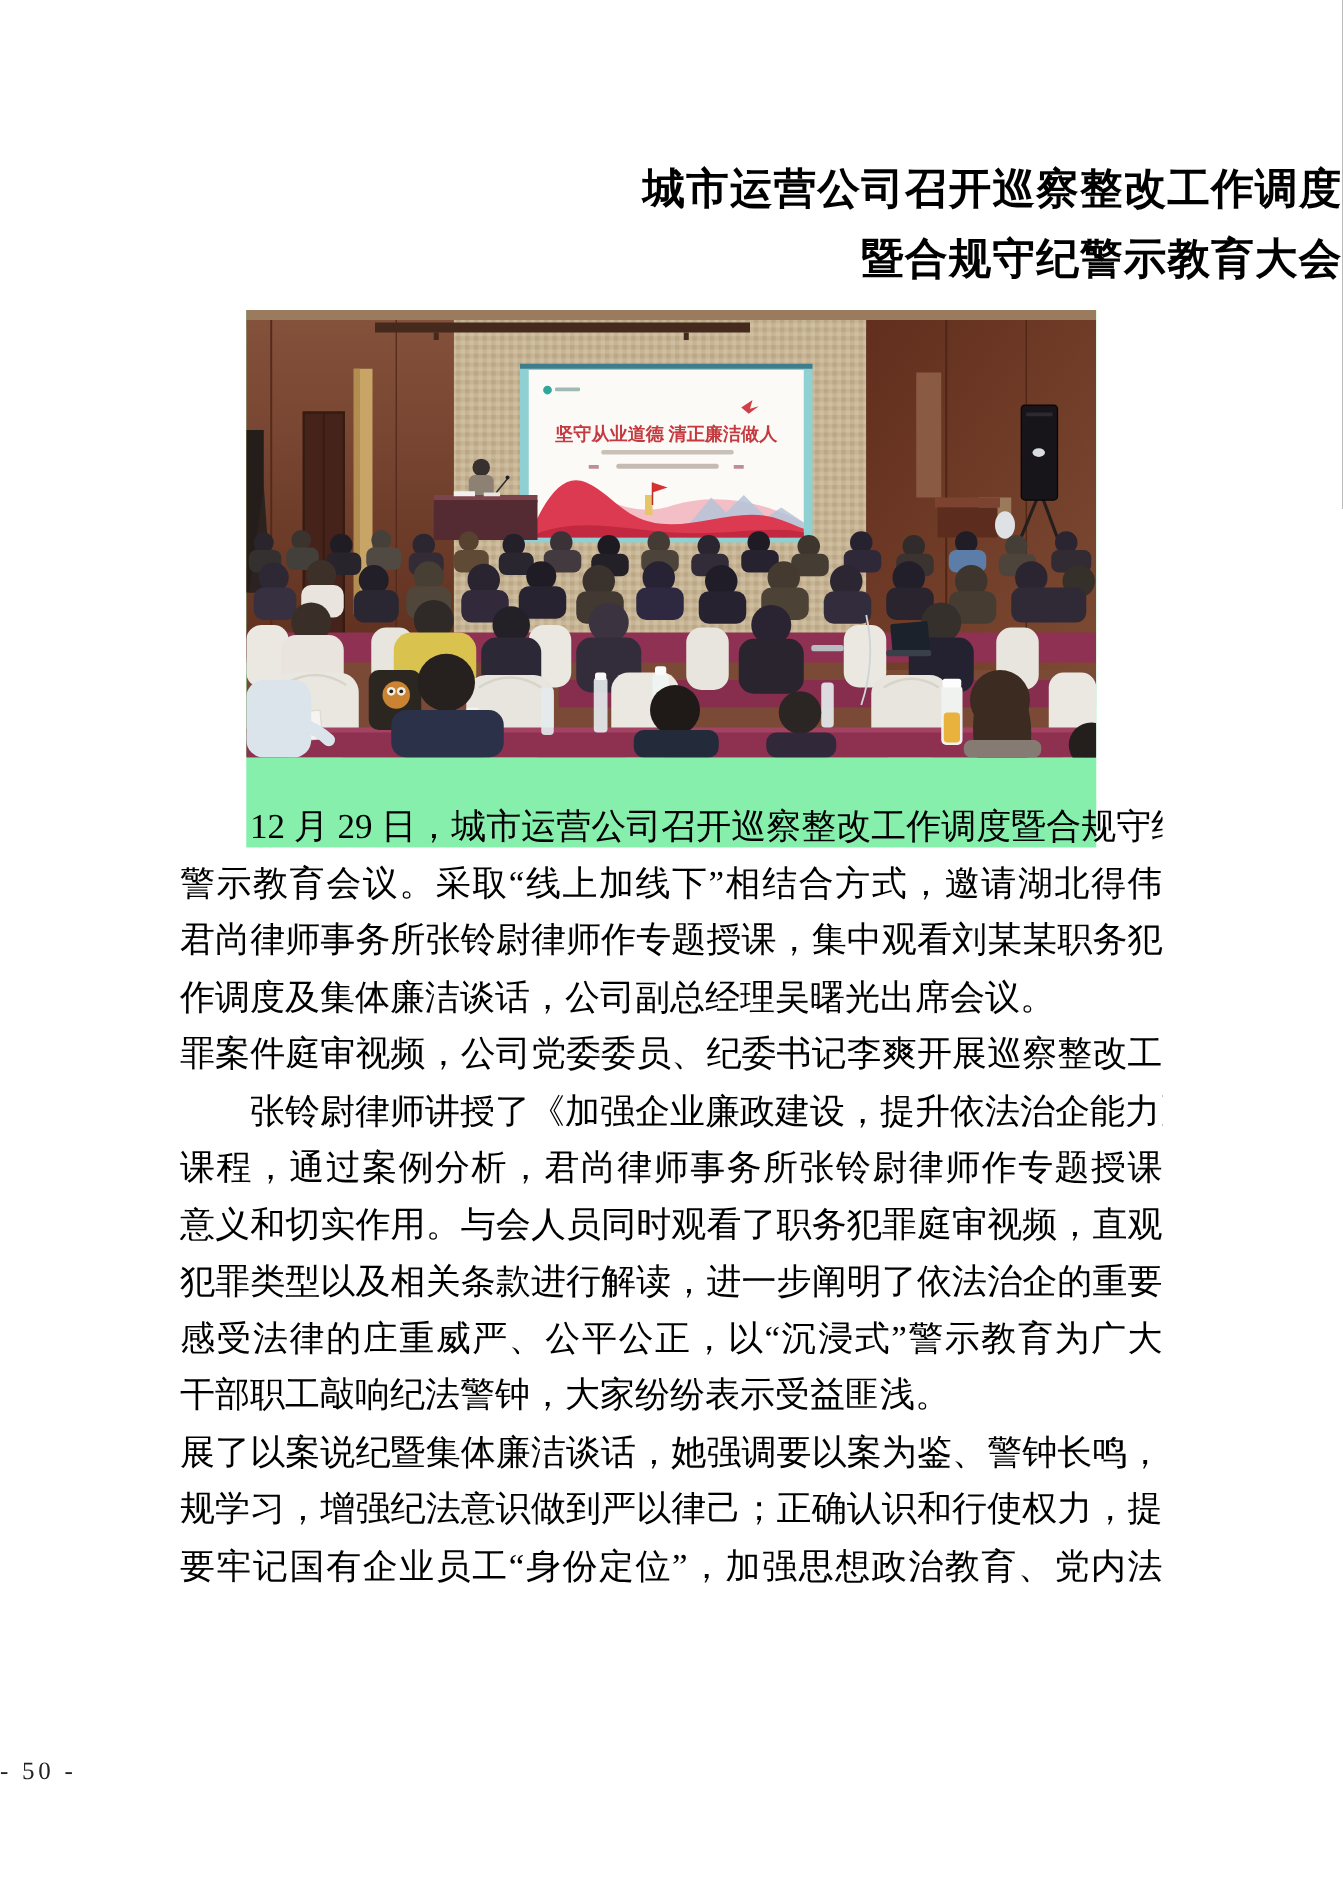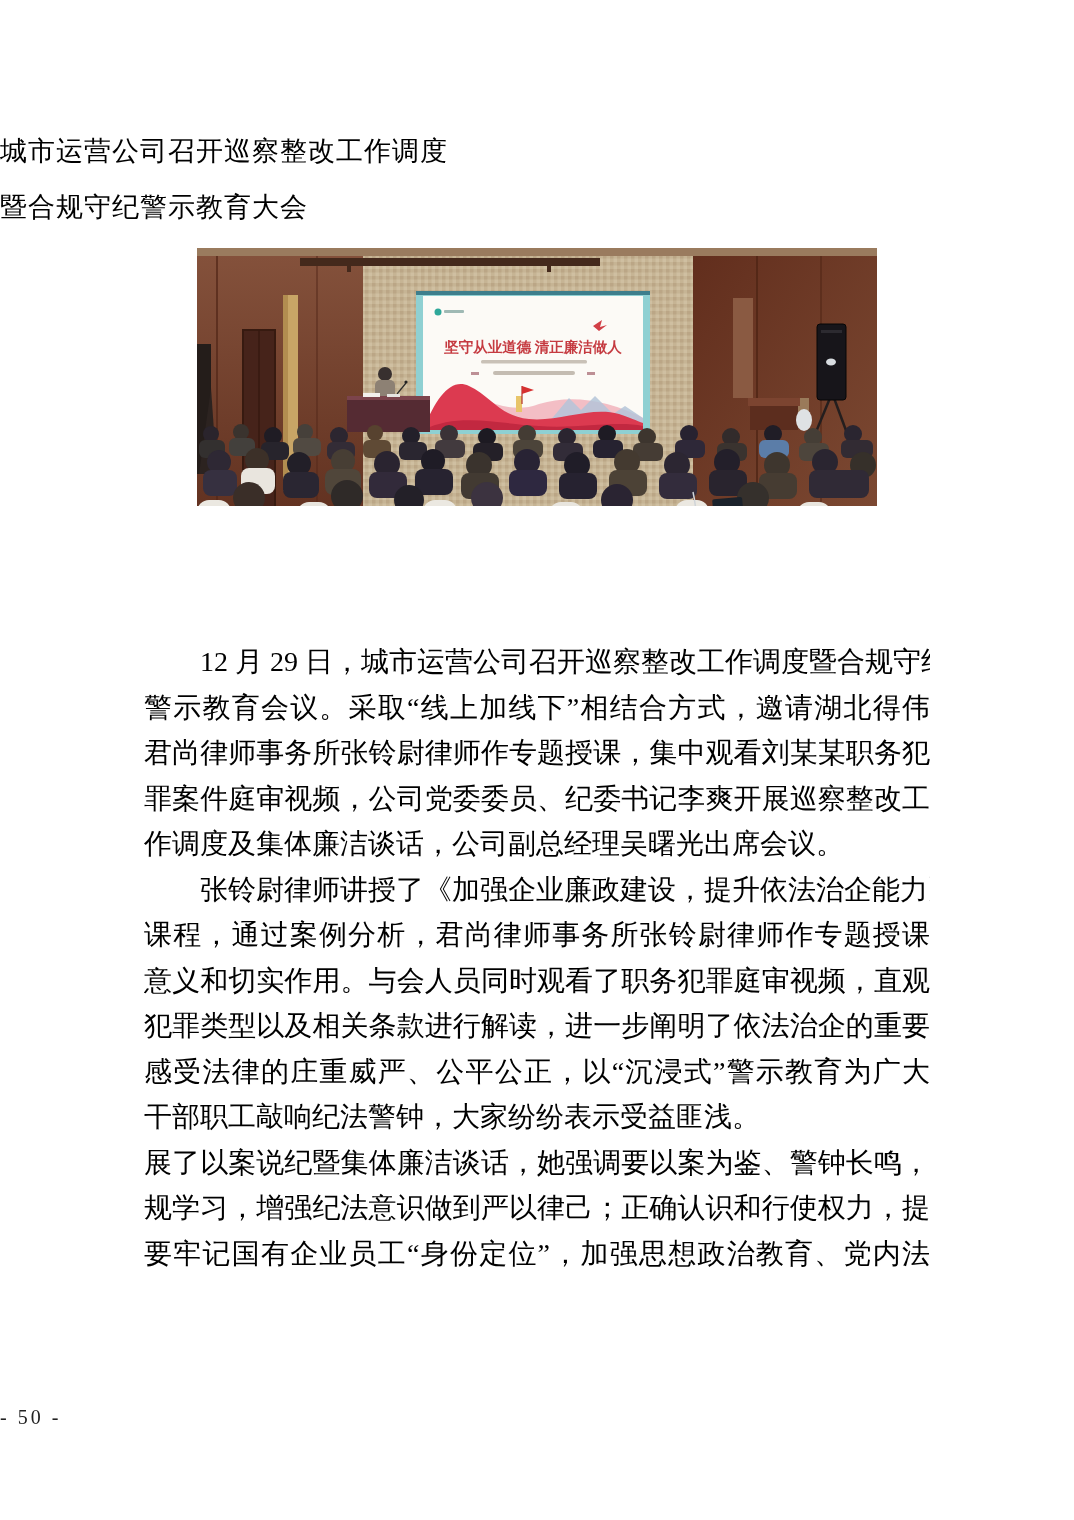--- a/index.html
+++ b/index.html
@@ -2,28 +2,28 @@
 <html><head>
 <meta charset="utf-8">
 <style>
   html,body{margin:0;padding:0;background:#888;}
   .page{
     position:relative;width:1074px;height:1520px;margin:0 auto;
     background:#ffffff;overflow:hidden;
     font-family:"Liberation Serif","DejaVu Serif",serif;color:#000;
   }
   .doc-title{
-    position:absolute;left:0;width:100%;text-align:left;
-    font-size:27px;font-weight:400;letter-spacing:1px;line-height:55px;height:55px;
+    position:absolute;left:0;width:100%;text-align:right;
+    font-size:34px;font-weight:700;letter-spacing:1px;line-height:55px;height:55px;
   }
   #title-line-1{top:124px}
   #title-line-2{top:180px}
   .photo-figure{
-    position:absolute;left:197px;top:248px;width:680px;height:258px;margin:0;
-    overflow:hidden;background:#8b5cf6;
+    position:absolute;left:197px;top:248px;width:680px;height:430px;margin:0;
+    overflow:hidden;background:#86efac;
   }
   .photo-figure svg{display:block;width:680px;height:358px;}
   .body-text{position:absolute;left:144px;top:639px;width:786px;}
   .line{
     height:45.5px;line-height:45.5px;font-size:28px;
     text-align:justify;text-align-last:justify;
     overflow:hidden;white-space:nowrap;
   }
   .line.indent{text-indent:56px;}
   .line.para-end{text-align-last:left;}
@@ -291,22 +291,22 @@
           <circle cx="676" cy="348" r="18" fill="#241e1c"></circle>
         </g>
       </g>
     </svg>
   </figure>
 
   <div class="body-text">
     <div class="line indent">12 月 29 日，城市运营公司召开巡察整改工作调度暨合规守纪</div>
     <div class="line">警示教育会议。采取“线上加线下”相结合方式，邀请湖北得伟</div>
     <div class="line">君尚律师事务所张铃尉律师作专题授课，集中观看刘某某职务犯</div>
+    <div class="line para-end">作调度及集体廉洁谈话，公司副总经理吴曙光出席会议。</div>
     <div class="line">罪案件庭审视频，公司党委委员、纪委书记李爽开展巡察整改工</div>
-    <div class="line para-end">作调度及集体廉洁谈话，公司副总经理吴曙光出席会议。</div>
 
     <div class="line indent">张铃尉律师讲授了《加强企业廉政建设，提升依法治企能力》</div>
     <div class="line">课程，通过案例分析，君尚律师事务所张铃尉律师作专题授课</div>
     <div class="line">意义和切实作用。与会人员同时观看了职务犯罪庭审视频，直观</div>
     <div class="line">犯罪类型以及相关条款进行解读，进一步阐明了依法治企的重要</div>
     <div class="line">感受法律的庄重威严、公平公正，以“沉浸式”警示教育为广大</div>
     <div class="line para-end">干部职工敲响纪法警钟，大家纷纷表示受益匪浅。</div>
 
     <div class="line">展了以案说纪暨集体廉洁谈话，她强调要以案为鉴、警钟长鸣，</div>
     <div class="line">规学习，增强纪法意识做到严以律己；正确认识和行使权力，提</div>

